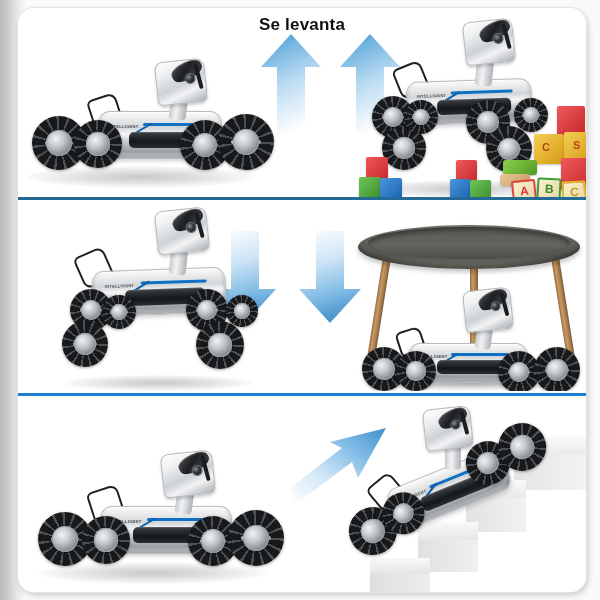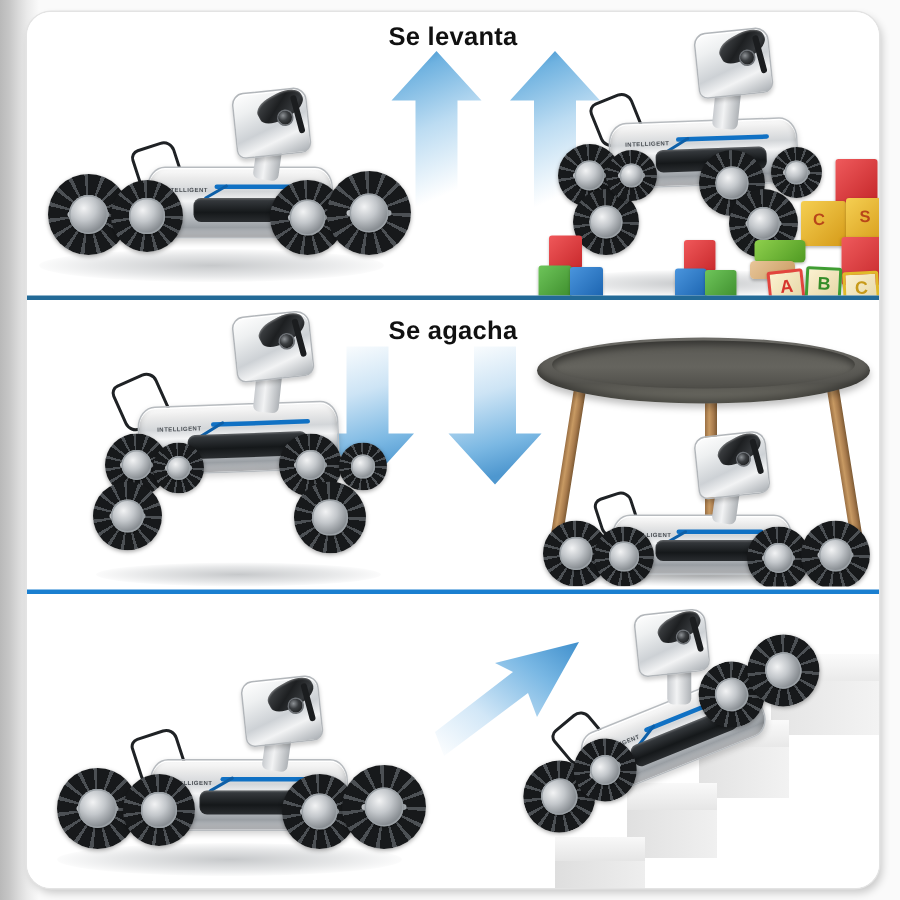--- a/index.html
+++ b/index.html
@@ -278,21 +278,20 @@
         </div>
         <div class="blk" style="left:544px;top:173px;width:24px;height:22px;background:linear-gradient(135deg,#fbf1cf,#e6d7a8);border:2px solid #e0b92a;box-sizing:border-box;transform:rotate(-3deg);">
           <span style="position:absolute;left:6px;top:2px;font-size:12px;font-weight:bold;color:#c79a1a;">C</span>
         </div>
       </div>
     </div>
 
     <div class="divider d1"></div>
 
     <div class="panel p2">
-      <div class="caption cap2">Se agacha</div>
 
       <div class="arrow" style="left:196px;top:28px;">
         <svg width="62" height="92" viewBox="0 0 62 92">
           <defs>
             <linearGradient id="g-dn1" x1="0" y1="0" x2="0.2" y2="1">
               <stop offset="0%" stop-color="#ffffff"></stop>
               <stop offset="40%" stop-color="#cde4f5"></stop>
               <stop offset="78%" stop-color="#7bb8e3"></stop>
               <stop offset="100%" stop-color="#4e97cf"></stop>
             </linearGradient>

